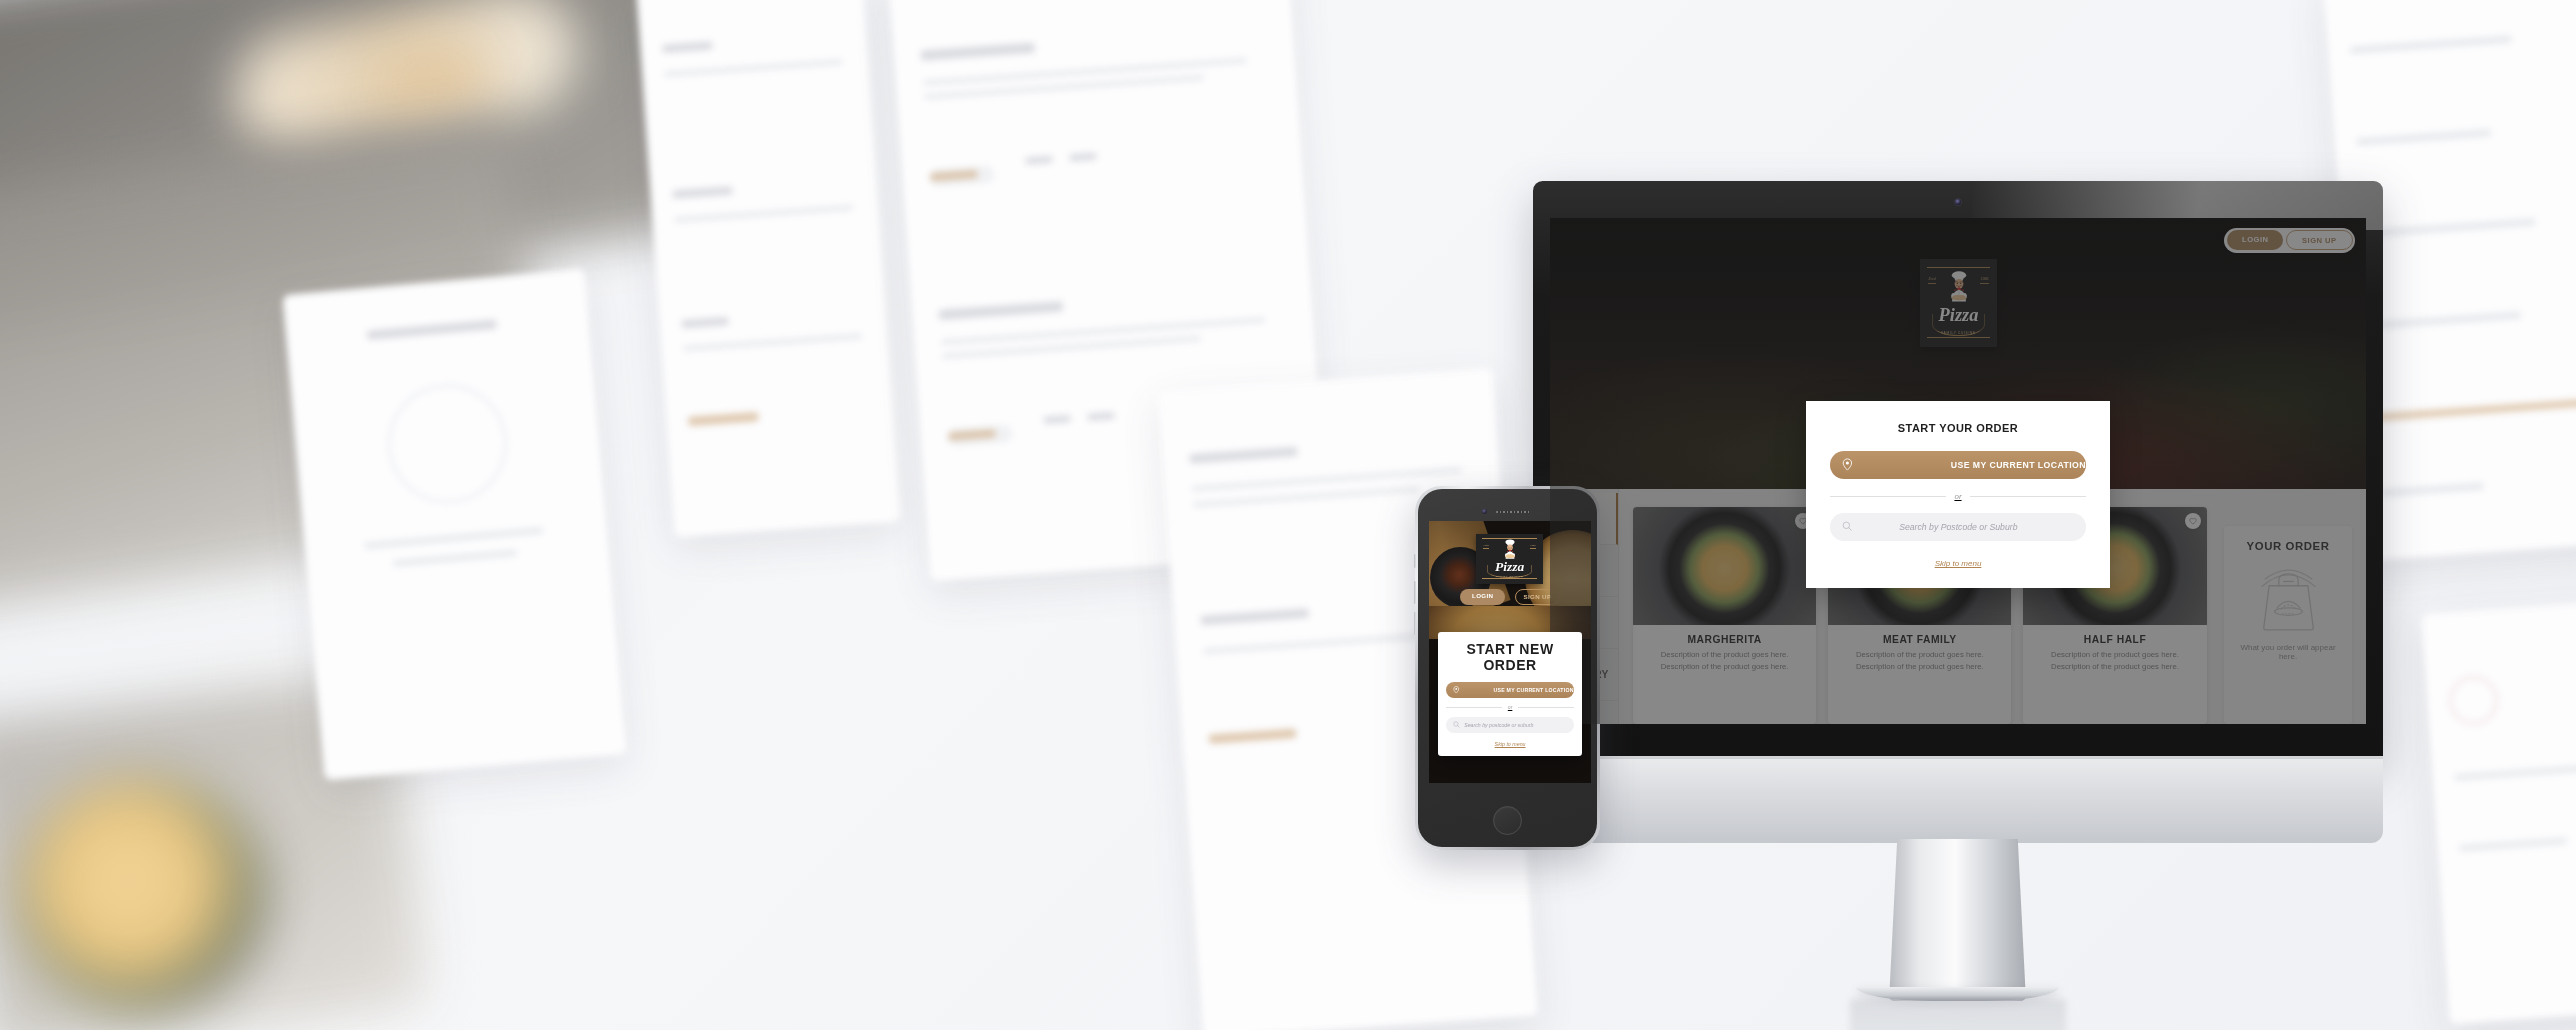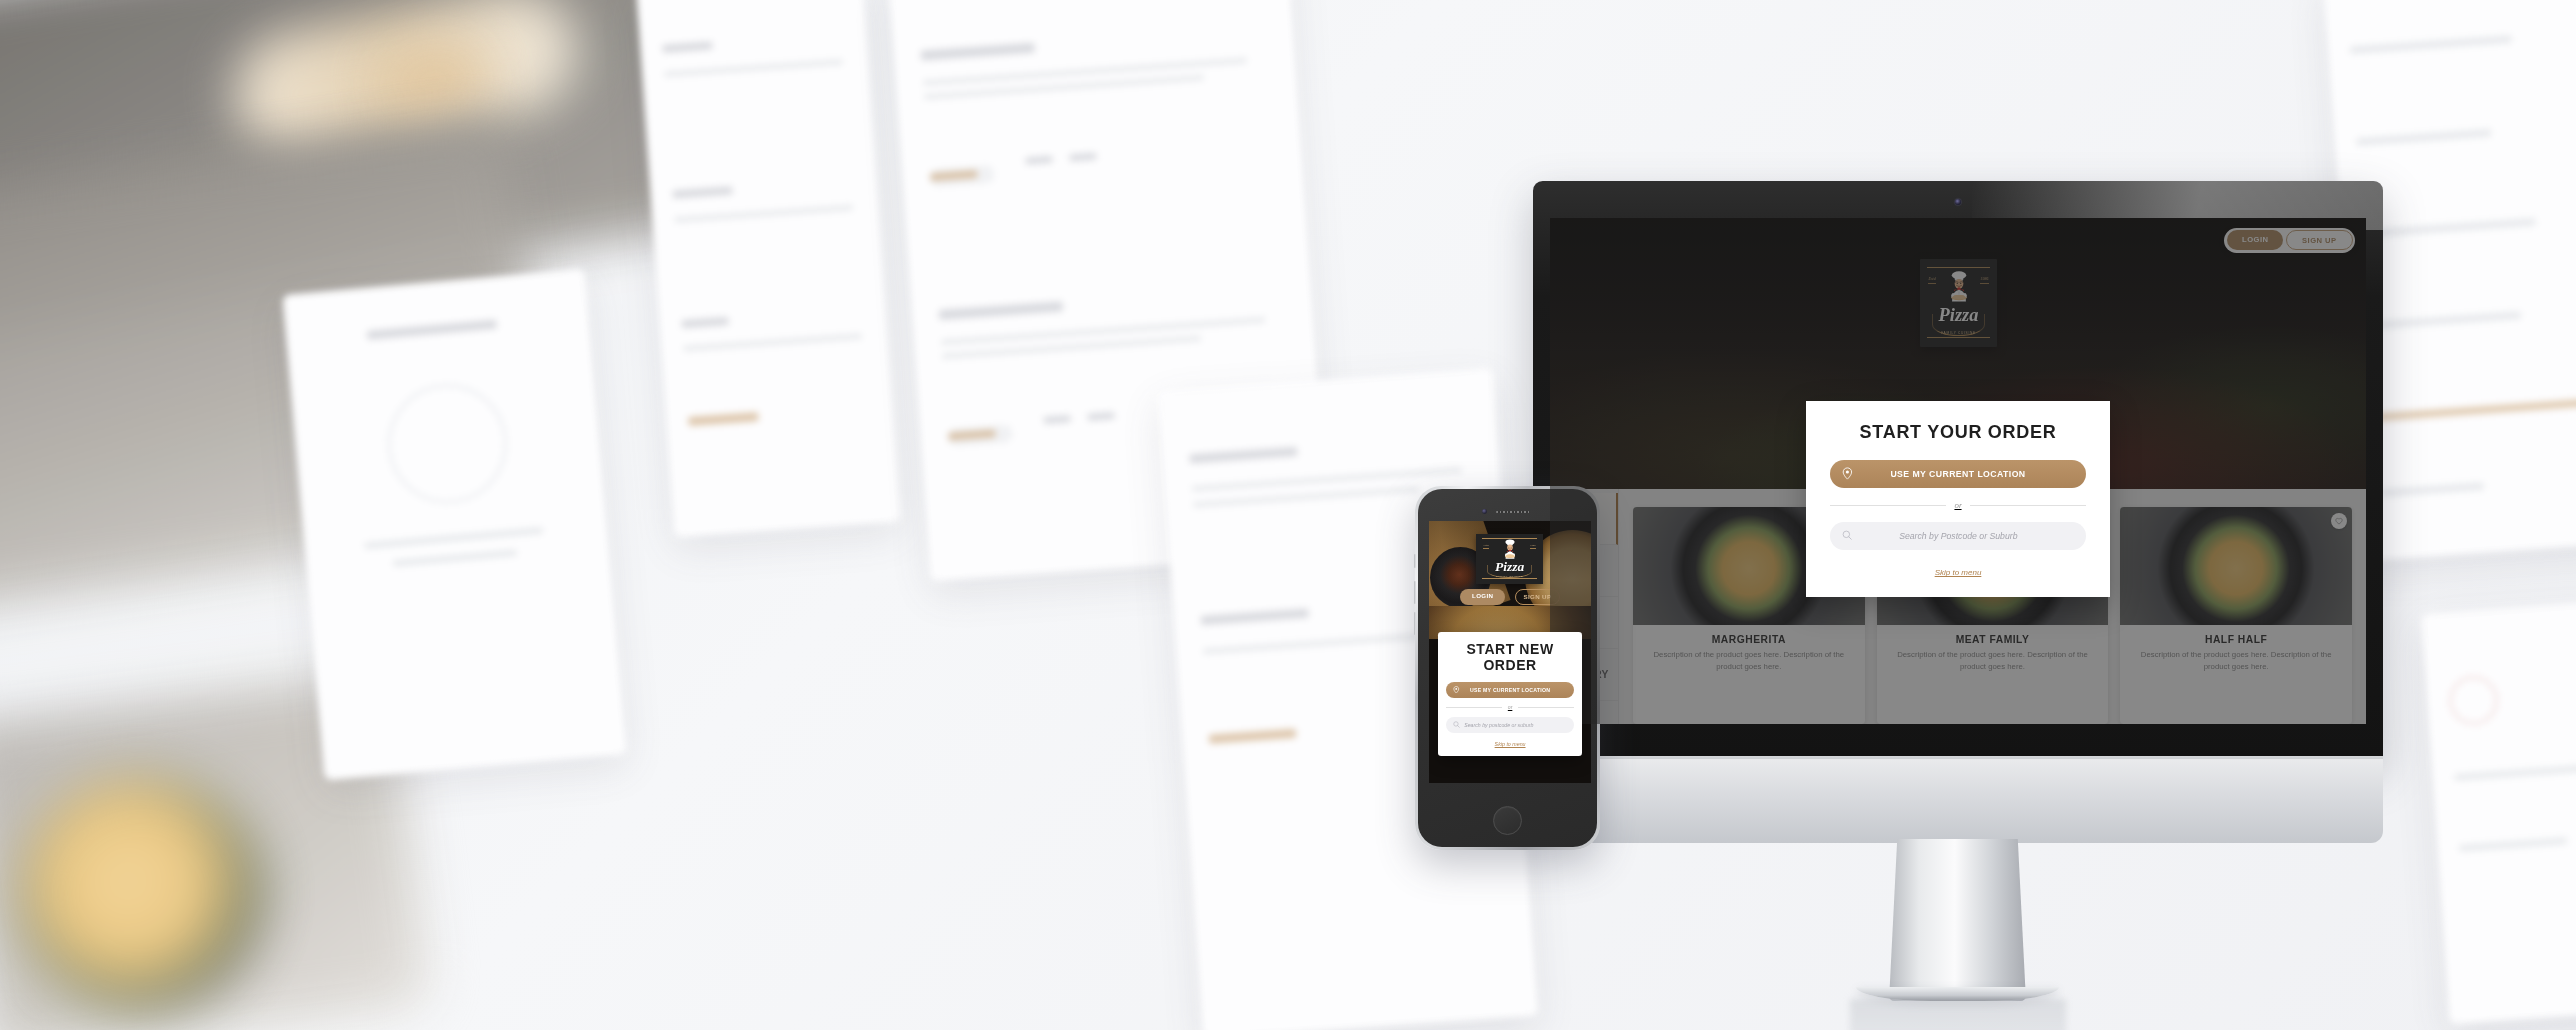--- a/index.html
+++ b/index.html
@@ -210,31 +210,31 @@
     position: absolute; inset: 0; background: rgba(38,38,38,.55); z-index: 6;
   }
 
   
   .modal {
     position: absolute; z-index: 8; background: #ffffff;
     box-shadow: 0 9.7px 28px rgba(0,0,0,.28);
   }
   #desk-modal { left: 50%; margin-left: -152px; top: 183px; width: 304px; padding: 20.6px 24px 19.5px; }
   .modal-title {
-    text-align: center; font-size: 18px; font-weight: 800;
+    text-align: center; font-size: 11px; font-weight: 800;
     letter-spacing: .04em; color: #1f1f1f;
   }
   .loc-btn {
     margin-top: 17.3px; height: 28px; border-radius: 16px;
     background: linear-gradient(180deg, #bb9469 0%, #ac8459 100%);
     display: flex; align-items: center; position: relative; cursor: pointer;
   }
   .loc-btn .pin { position: absolute; left: 12px; display: flex; }
   .loc-btn .lbl {
-    width: 100%; text-align: center; color: #ffffff;
+    width: 100%; text-align: right; color: #ffffff;
     font-size: 8.7px; font-weight: 700; letter-spacing: .05em;
   }
   .or-row {
     margin-top: 13px; display: flex; align-items: center; gap: 8.7px; text-decoration: underline;
   }
   .or-row .rule { flex: 1; height: 0.5px; background: #e0e0e0; }
   .or-row .word { font-size: 8px; color: #9b9b9b; font-style: italic; }
   .search-box {
     margin-top: 12px; height: 28px; border-radius: 16px; background: #f1f1f4;
     display: flex; align-items: center; padding: 0 12px; cursor: text;
@@ -543,20 +543,37 @@
               <div class="prod-heart">
                 <svg width="8" height="7.6" viewBox="0 0 16 15">
                     <path d="M8 14 C2 9.6 0.6 6.4 2.3 4 C3.8 2 6.4 2.3 8 4.4 C9.6 2.3 12.2 2 13.7 4 C15.4 6.4 14 9.6 8 14 Z" fill="none" stroke="#8c8c8c" stroke-width="1.4"></path>
                   </svg>
               </div>
             </div>
             <div class="prod-name">HALF HALF</div>
             <div class="prod-desc">Description of the product goes here. Description of the product goes here.</div>
           </div>
 
+          <div class="order-panel">
+            <div class="order-title">YOUR ORDER</div>
+            <div style="margin-top:9.7px;">
+              <svg width="69" height="71" viewBox="0 0 128 132">
+                <path d="M20 34 q44 -34 88 0" fill="none" stroke="#d6d6d6" stroke-width="2.2"></path>
+                <path d="M14 48 q50 -44 100 0" fill="none" stroke="#d6d6d6" stroke-width="2.2"></path>
+                <path d="M28 46 L100 46 L110 124 Q110 128 106 128 L22 128 Q18 128 18 124 Z" fill="none" stroke="#cfcfcf" stroke-width="2.4"></path>
+                <path d="M46 48 L46 36 Q46 24 64 24 Q82 24 82 36 L82 48" fill="none" stroke="#cfcfcf" stroke-width="2.4"></path>
+                <line x1="54" y1="38" x2="74" y2="38" stroke="#cfcfcf" stroke-width="2.4"></line>
+                <path d="M42 88 q22 -26 44 0" fill="none" stroke="#d2d2d2" stroke-width="2.2"></path>
+                <path d="M50 90 q14 -17 28 0" fill="none" stroke="#d2d2d2" stroke-width="2.2" stroke-dasharray="4 3"></path>
+                <ellipse cx="64" cy="94" rx="26" ry="7" fill="none" stroke="#d2d2d2" stroke-width="2.2"></ellipse>
+                <line x1="52" y1="98" x2="76" y2="98" stroke="#d2d2d2" stroke-width="2" stroke-dasharray="3 3"></line>
+              </svg>
+            </div>
+            <div class="order-empty">What you order will appear here.</div>
+          </div>
         </div>
       </div>
 
       <div class="site-dim"></div>
 
       <div class="modal" id="desk-modal">
         <div class="modal-title">START YOUR ORDER</div>
 
         <div class="loc-btn">
           <span class="pin">

